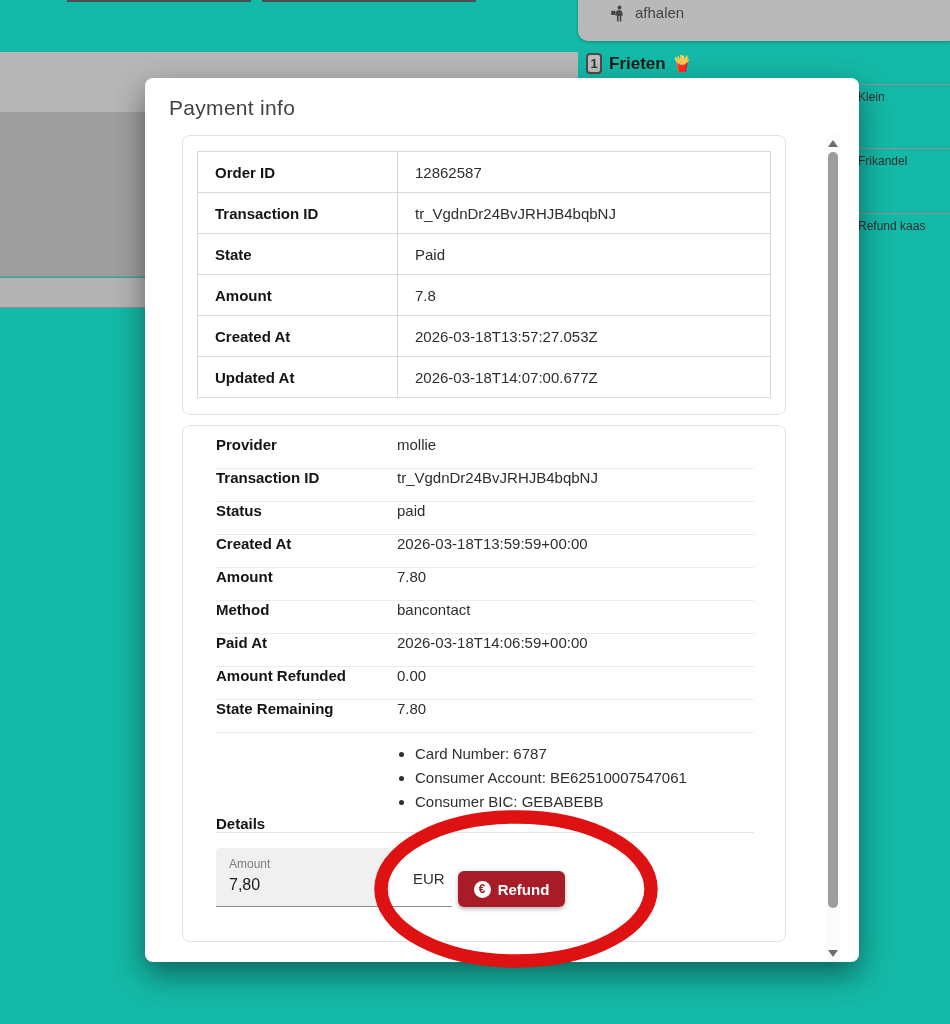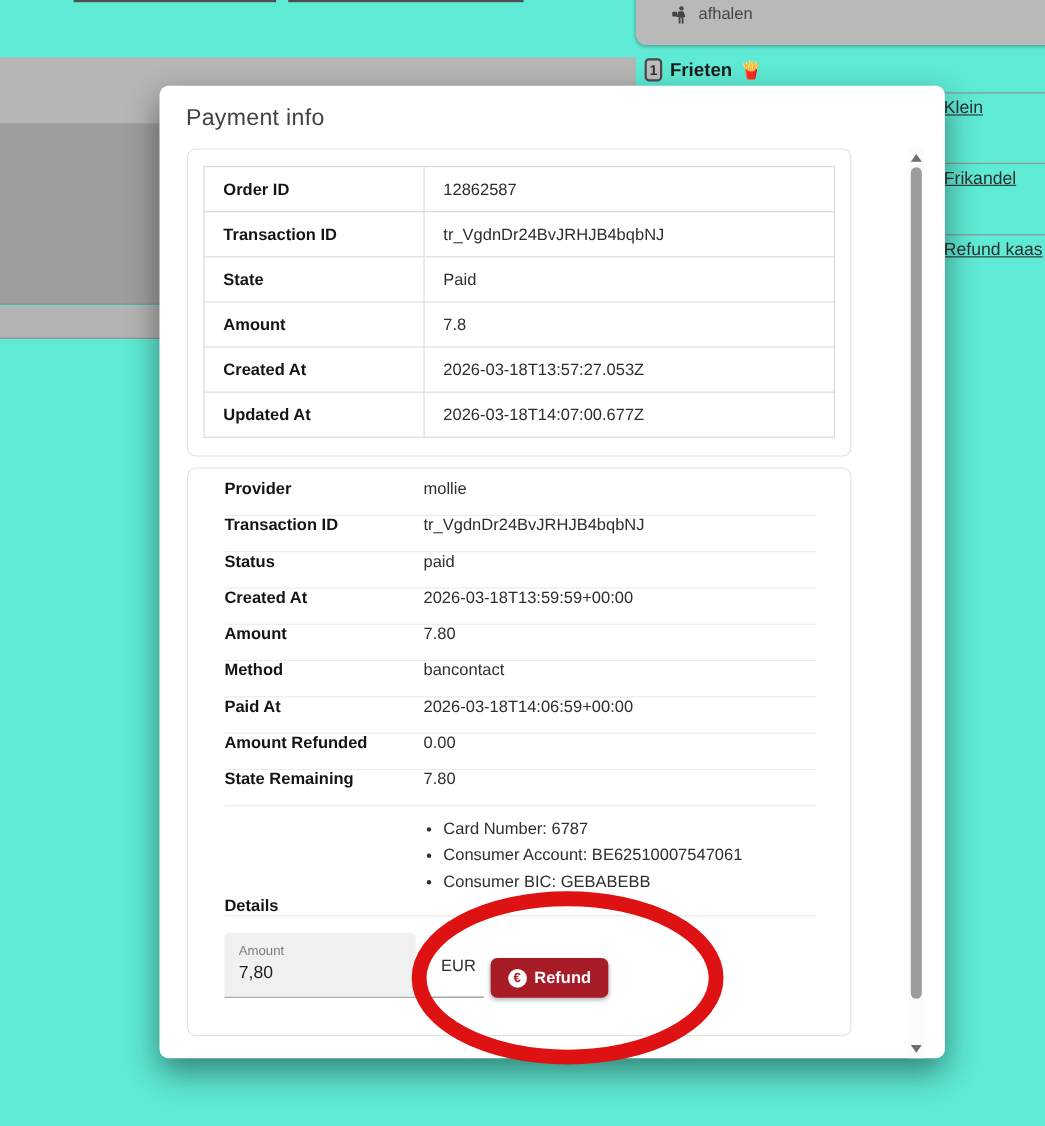--- a/index.html
+++ b/index.html
@@ -1,17 +1,17 @@
 <!DOCTYPE html>
 <html><head>
 <meta charset="utf-8">
 <style>
   * { margin:0; padding:0; box-sizing:border-box; }
   body { font-family:"Liberation Sans", sans-serif; }
-  .stage { position:relative; width:950px; height:1024px; background:#5eead4; overflow:hidden; }
+  .stage { position:relative; width:950px; height:1024px; background:#14b8a6; overflow:hidden; }
 
   
   .tl { position:absolute; top:0; height:2px; background:#4e4e4e; }
   .tl1 { left:67px; width:184px; }
   .tl2 { left:262px; width:214px; }
   .band { position:absolute; left:0; top:52px; width:578px; height:60px; background:#b6b6b6; }
   .block { position:absolute; left:0; top:112px; width:282px; height:165px; background:#9e9e9e; border-bottom:1px solid #8e8e8e; }
   .strip { position:absolute; left:0; top:278px; width:578px; height:30px; background:#b3b3b3; border-bottom:1px solid #8f8f8f; }
 
   .pickup-card { position:absolute; left:578px; top:-12px; width:380px; height:53px; background:#b9b9b9;
@@ -19,27 +19,27 @@
   .pickup-label { font-size:15px; color:#454545; }
 
   .order-line { position:absolute; left:586px; top:53px; display:flex; gap:7px; align-items:center; }
   .qty-badge { width:16px; height:21px; border:2px solid #4a4a4a; border-radius:4px; background:#bdbdbd;
     font-size:13px; font-weight:bold; color:#333; display:flex; align-items:center; justify-content:center; }
   .order-name { font-size:17px; font-weight:bold; color:#1c1c1c; }
   .order-emoji { font-size:16px; }
 
   .side-line { position:absolute; left:838px; width:112px; height:1px; background:#8f8f8f; }
   .side-check { position:absolute; left:834px; width:19px; height:19px; border:2px solid #3f3f3f; border-radius:5px; background:#b7b7b7; }
-  .side-label { position:absolute; left:858px; font-size:16px; color:#2f2f2f; white-space:nowrap;text-decoration:underline; }
+  .side-label { position:absolute; left:858px; font-size:12px; color:#2f2f2f; white-space:nowrap; }
 
   
   .modal { position:absolute; left:145px; top:78px; width:714px; height:884px; background:#fff;
     border-radius:8px; box-shadow:0 12px 30px rgba(0,0,0,.45); z-index:10; }
   .modal-title { position:absolute; left:24px; top:18px; font-size:21px; color:#424242; font-weight:500; letter-spacing:.3px; }
-  .card { position:absolute; left:25px; width:604px; border:1px solid #e1e1e1; border-radius:8px; background:#fff; }
+  .card { position:absolute; left:37px; width:604px; border:1px solid #e1e1e1; border-radius:8px; background:#fff; }
   .card1 { top:57px; height:280px; }
   .card2 { top:347px; height:517px; }
 
   .otable { position:absolute; left:14px; top:15px; width:574px; border-collapse:collapse; }
   .otable td { border:1px solid #d9d9d9; height:41px; font-size:15px; padding:0 0 0 17px; color:#2e2e2e; }
   .otable td.lbl { width:200px; font-weight:bold; color:#141414; }
 
   .prows { position:absolute; left:33px; top:10px; width:538px; }
   .prow { position:relative; height:33px; border-bottom:1px solid #ececec; font-size:15px; display:flex; align-items:flex-start; }
   .plbl { font-weight:bold; color:#141414; }

